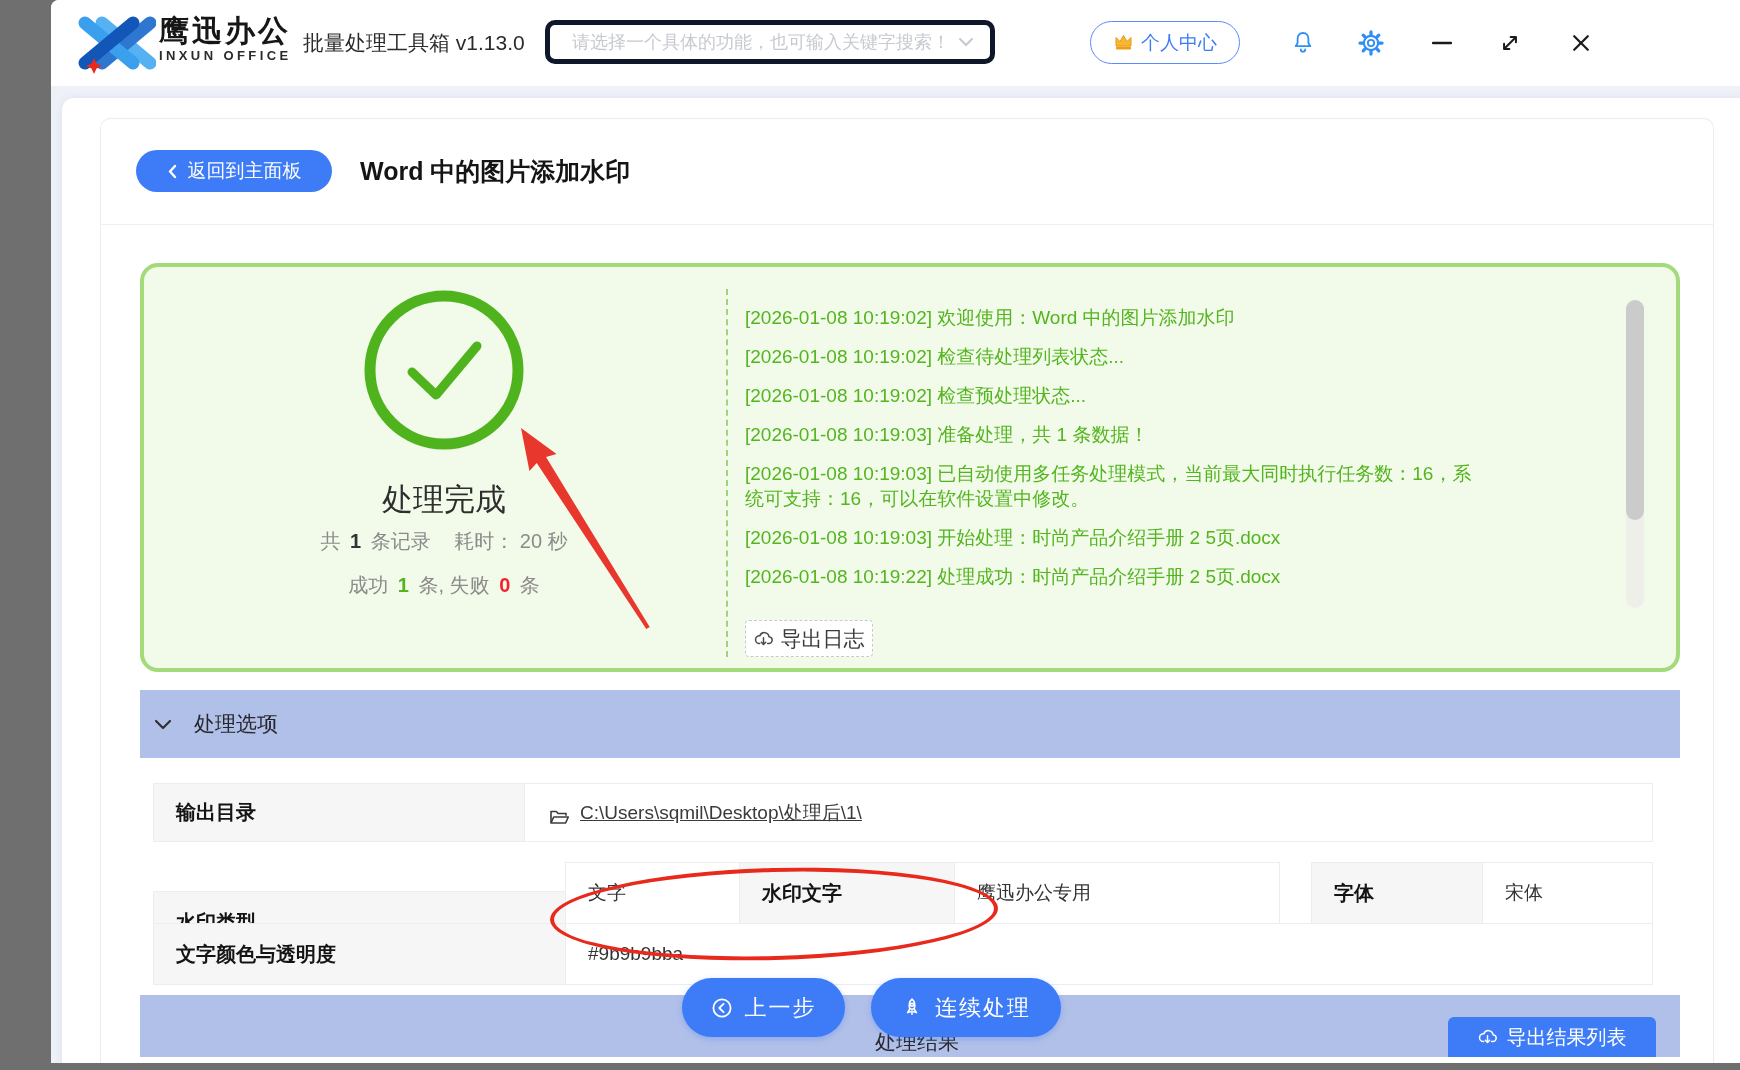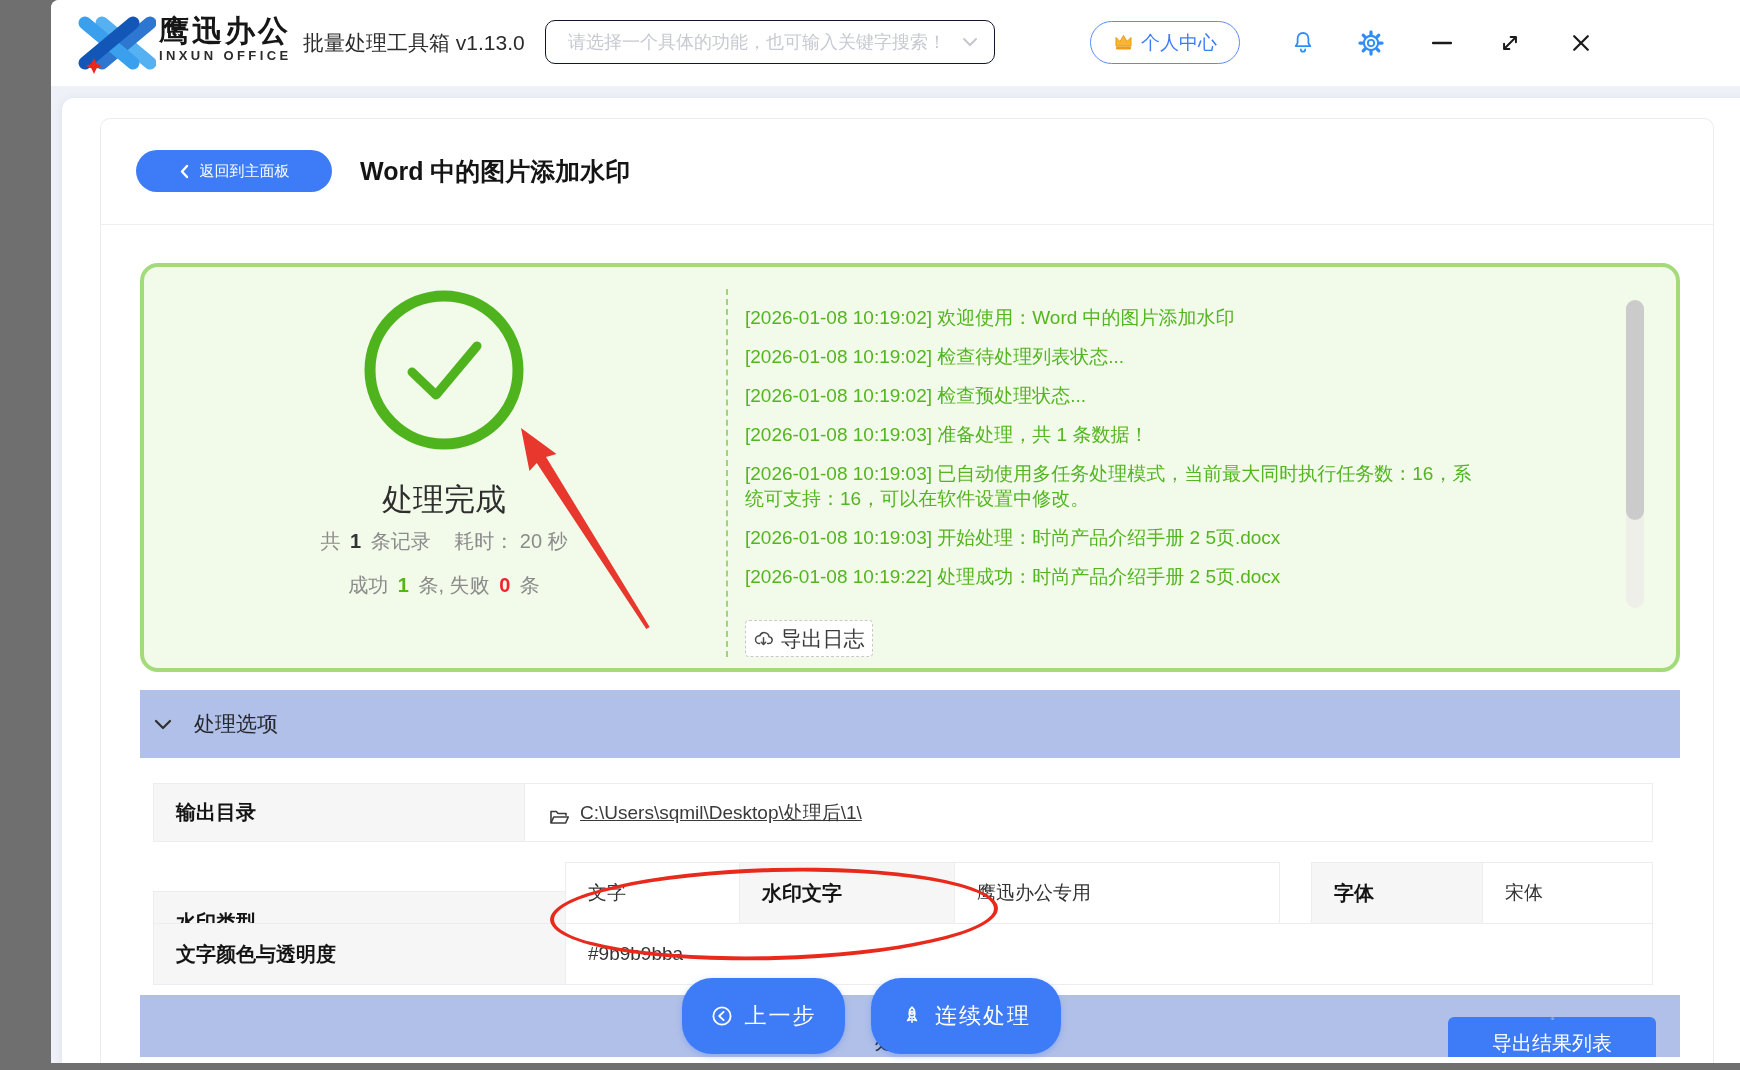--- a/index.html
+++ b/index.html
@@ -16,21 +16,21 @@
   #window{
     position:absolute;left:3px;top:0;width:1734px;height:1063px;
     background:#eef1f8;border-radius:8px 8px 0 0;overflow:hidden;margin-left:48px;
   }
   #topbar{position:absolute;left:0;top:0;width:100%;height:86px;background:#ffffff;}
   .brand-cn{font-size:30px;font-weight:900;color:#161616;letter-spacing:3px;line-height:30px;}
   .brand-en{font-size:13px;font-weight:700;color:#2b2b2b;letter-spacing:3.4px;line-height:14px;margin-top:3px;}
   .app-title{font-size:21px;color:#2b2b2b;}
   #searchbox{
     position:absolute;left:494px;top:20px;width:450px;height:44px;box-sizing:border-box;
-    border:1px solid #0f172a;border-radius:10px;background:#fff;display:flex;align-items:center;
+    border:5px solid #0f172a;border-radius:10px;background:#fff;display:flex;align-items:center;
   }
   #searchbox input{
     flex:1;border:none;outline:none;background:transparent;margin-left:20px;
     font-size:18px;color:#333;font-family:inherit;
   }
   #searchbox input::placeholder{color:#c7cad1;}
   #user-btn{
     position:absolute;left:1039px;top:21px;width:150px;height:43px;box-sizing:border-box;
     border:1px solid #5b8bf7;border-radius:22px;background:#fff;
     display:flex;align-items:center;justify-content:center;gap:7px;cursor:pointer;
@@ -45,21 +45,21 @@
   }
   #inner-card{
     position:absolute;left:38px;top:20px;width:1614px;height:945px;box-sizing:border-box;
     background:#fff;border:1px solid #ececf0;border-bottom:none;border-radius:10px 10px 0 0;
   }
   
   #back-btn{
     position:absolute;left:74px;top:52px;width:196px;height:42px;border-radius:21px;
     background:#3e7cf7;display:flex;align-items:center;justify-content:center;gap:10px;cursor:pointer;
   }
-  #back-btn span{color:#fff;font-size:15px;}
+  #back-btn span{color:#fff;font-size:19px;}
   #page-title{position:absolute;left:298px;top:57px;font-size:25px;font-weight:700;color:#141414;}
   #header-divider{position:absolute;left:1px;top:126px;width:1612px;height:1px;background:#efefef;}
 
   
   #green-panel{
     position:absolute;left:78px;top:165px;width:1540px;height:409px;box-sizing:border-box;
     background:#f2fae9;border:4px solid #a3da7a;border-radius:18px;
   }
   
   #status-title{position:absolute;left:180px;top:212px;width:240px;text-align:center;
@@ -90,27 +90,27 @@
   
   .cell{position:absolute;box-sizing:border-box;border:1px solid #ebedf0;display:flex;align-items:center;padding-left:22px;background:#fff;}
   .cell.lab{background:#f6f6f7;}
   .cell.lab span{font-size:20px;font-weight:700;color:#141414;}
   .cell.val span{font-size:19px;color:#333;}
   #out-link{display:flex;align-items:flex-end;gap:10px;cursor:pointer;text-decoration:none;}
   #out-link span{font-size:19px;color:#3a3a3a;text-decoration:underline;}
 
   
   .blue-pill{
-    position:absolute;height:76px;border-radius:30px;background:#3e7cf7;cursor:pointer;
+    position:absolute;height:59px;border-radius:30px;background:#3e7cf7;cursor:pointer;
     display:flex;align-items:center;justify-content:center;gap:12px;box-shadow:0 2px 6px rgba(62,124,247,.35);
   }
   .blue-pill span{color:#fff;font-size:22px;letter-spacing:2px;}
   #export-results-btn{
     position:absolute;left:1386px;top:919px;width:208px;height:40px;border-radius:6px 6px 0 0;
-    background:#3e7cf7;cursor:pointer;display:flex;align-items:center;justify-content:center;gap:10px;flex-direction:column;
+    background:#3e7cf7;cursor:pointer;display:flex;align-items:center;justify-content:center;gap:10px;
   }
   #export-results-btn span{color:#fff;font-size:20px;}
 
   
   #red-ellipse{
     position:absolute;left:488px;top:770px;width:448px;height:92px;box-sizing:border-box;
     border:4px solid #e8291c;border-radius:50%;transform:rotate(-1.5deg);pointer-events:none;
   }
   #red-arrow{position:absolute;left:0;top:0;pointer-events:none;}
 

